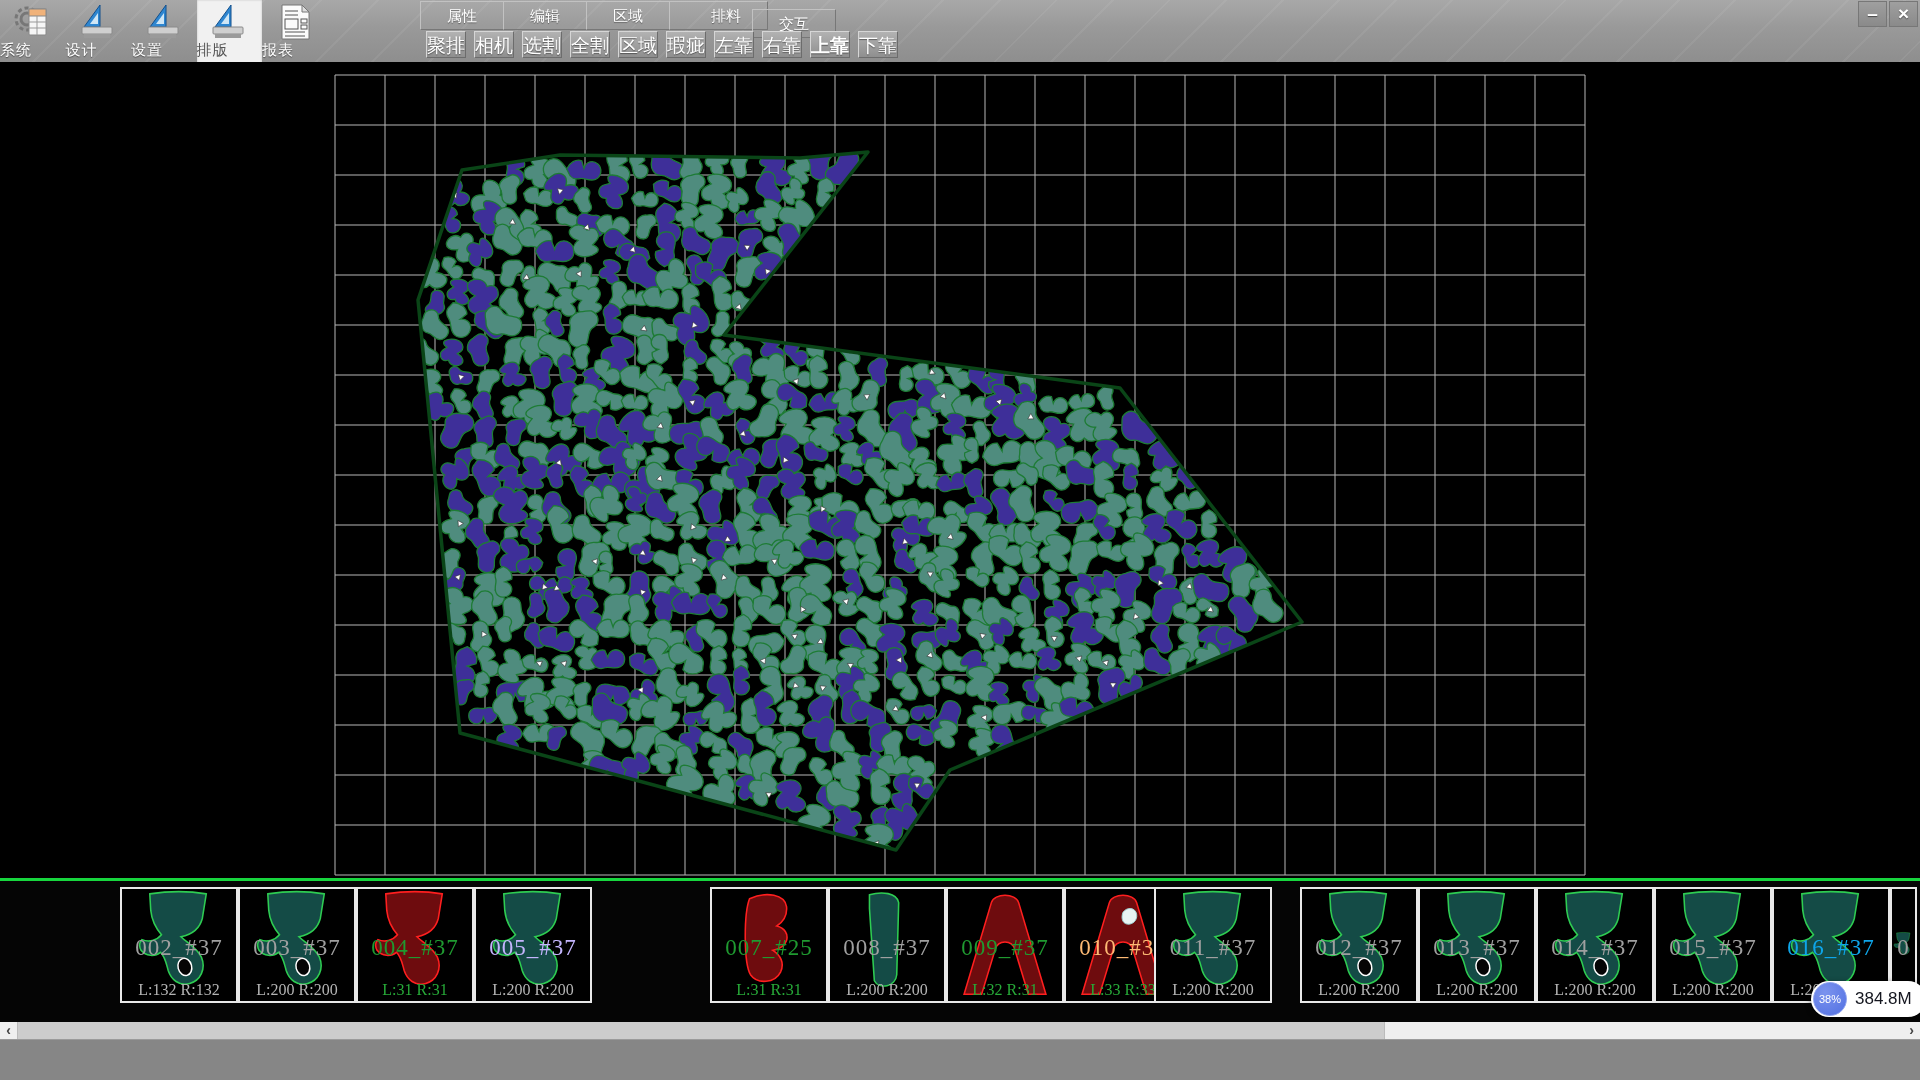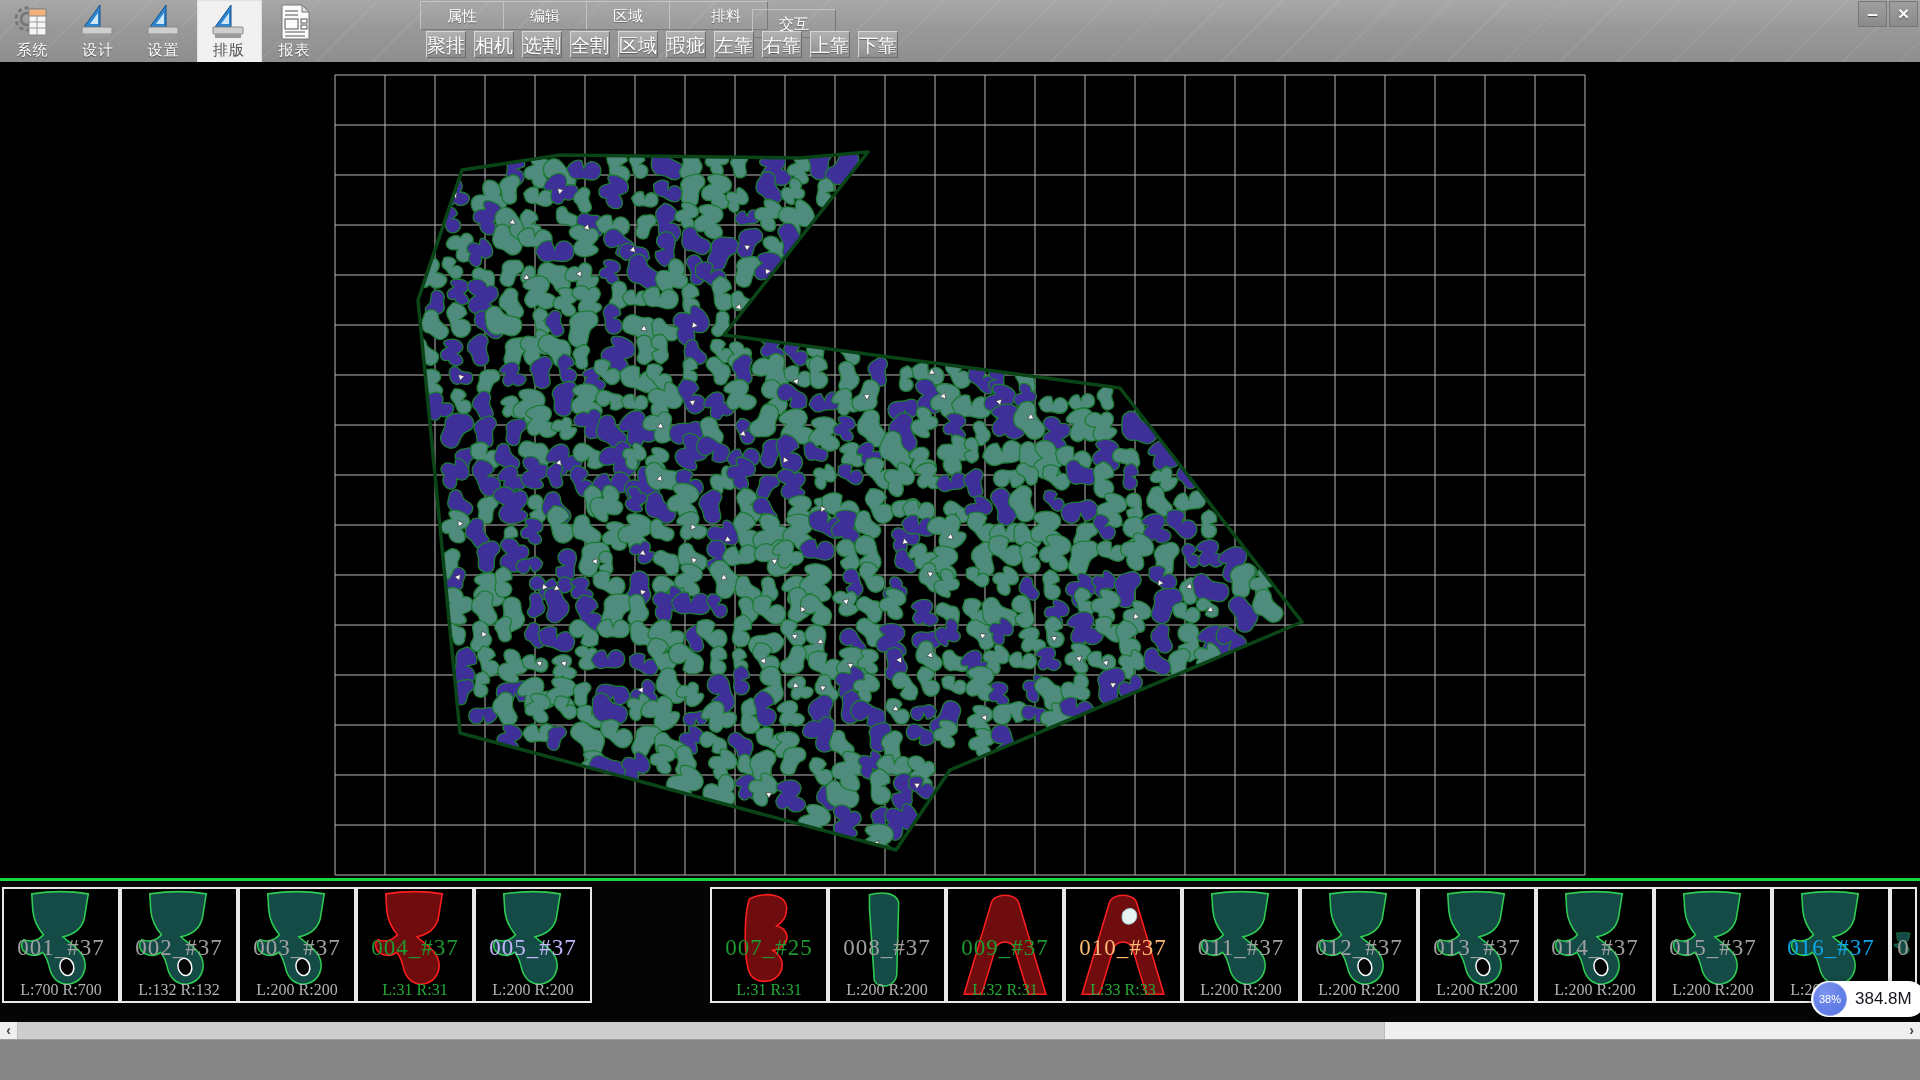--- a/index.html
+++ b/index.html
@@ -6,21 +6,21 @@
   #root{position:relative;width:1920px;height:1080px;overflow:hidden;
         font-family:"Liberation Sans",sans-serif;-webkit-font-smoothing:antialiased;}
 
   
   #topbar{position:absolute;left:0;top:0;width:1920px;height:62px;
     background:linear-gradient(180deg,#a8a8a8 0%,#999 45%,#8e8e8e 100%);
     border-bottom:1px solid #6e6e6e;}
   #topbar .streaks{position:absolute;inset:0;
     background:repeating-linear-gradient(135deg,transparent 0 26px,rgba(255,255,255,.06) 26px 28px,transparent 28px 40px);
     pointer-events:none;}
-  .navbtn{position:absolute;top:0;width:65px;height:76px;text-align:center;cursor:default;}
+  .navbtn{position:absolute;top:0;width:65px;height:76px;text-align:left;cursor:default;}
   .navbtn.active{background:#f1f1f1;box-shadow:inset 0 0 2px #bbb;}
   .navbtn .ic{display:block;margin:3px auto 0;width:40px;height:38px;}
   .navbtn .lbl{display:block;font-size:15px;color:#fff;text-shadow:0 1px 1px rgba(0,0,0,.45);letter-spacing:1px;}
   .navbtn.active .lbl{color:#555;text-shadow:none;}
 
   
   .menuitem{position:absolute;top:1px;height:27px;width:82px;line-height:27px;text-align:center;
     color:#fff;font-size:15px;text-shadow:0 1px 1px rgba(0,0,0,.4);
     border:1px solid;border-color:#c2c2c2 #777 #777 #c2c2c2;background:rgba(255,255,255,.02);}
   
@@ -133,21 +133,21 @@
       </div>
     <div id="toolrow">
         <div class="toolbtn" style="left: 426px;">聚排</div>
         <div class="toolbtn" style="left: 474px;">相机</div>
         <div class="toolbtn" style="left: 522px;">选割</div>
         <div class="toolbtn" style="left: 570px;">全割</div>
         <div class="toolbtn" style="left: 618px;">区域</div>
         <div class="toolbtn" style="left: 666px;">瑕疵</div>
         <div class="toolbtn" style="left: 714px;">左靠</div>
         <div class="toolbtn" style="left: 762px;">右靠</div>
-        <div class="toolbtn" style="left: 810px;">上靠</div>
+        <div class="toolbtn" style="left: 810px; font-weight: bold;">上靠</div>
         <div class="toolbtn" style="left: 858px;">下靠</div>
       </div>
     <div class="winbtn" style="left:1858px">–</div>
     <div class="winbtn" style="left:1889px">×</div>
   </div>
 
   <div id="canvas">
     <svg id="cansvg" width="1920" height="816" xmlns="http://www.w3.org/2000/svg">
         <g stroke="#e6e6e6" stroke-width="1" opacity="0.8">
           <line x1="335" y1="13" x2="335" y2="813"></line>
@@ -834,41 +834,33 @@
           <path d="M0,-3.2 L3,2.2 L-3,2.2 Z" fill="#ffffff" stroke="#333" stroke-width="0.6" transform="translate(984.2,655.5) rotate(277)"></path>
           <path d="M0,-3.2 L3,2.2 L-3,2.2 Z" fill="#ffffff" stroke="#333" stroke-width="0.6" transform="translate(768.5,732.3) rotate(301)"></path>
           <path d="M0,-3.2 L3,2.2 L-3,2.2 Z" fill="#ffffff" stroke="#333" stroke-width="0.6" transform="translate(917.0,723.5) rotate(183)"></path>
           <path d="M0,-3.2 L3,2.2 L-3,2.2 Z" fill="#ffffff" stroke="#333" stroke-width="0.6" transform="translate(876.3,781.4) rotate(277)"></path>
         </g>
         <polygon points="462,108 560,93 800,96 868,90 724,273 1120,326 1302,560 950,708 896,788 460,671 418,238" fill="none" stroke="#0a4517" stroke-width="3.5" stroke-linejoin="round"></polygon>
       </svg>
   </div>
 
   <div id="strip">
-      <div class="cell" style="left: 2px; width: 114px;">
+      <div class="cell" style="left: 120px; width: 114px;">
         <svg viewBox="0 0 100 115" preserveAspectRatio="xMidYMid meet">
           <path d="M20,5 C40,2 60,2 78,5 L74,30 C71,42 62,47 52,49 C58,55 68,60 73,70 C78,82 72,94 61,97 C50,100 42,93 39,84 C37,77 36,70 31,65 C25,70 16,69 11,63 C9,59 9,55 12,52 C19,55 27,53 32,47 C26,40 22,32 21,22 Z" fill="#144b46" stroke="#2ecc52" stroke-width="1.6"></path>
           <ellipse cx="56" cy="80" rx="7" ry="9" transform="rotate(-15 56 80)" fill="#050505" stroke="#ffffff" stroke-width="1.5"></ellipse>
         </svg>
-        <div class="num" style="color:#a0a0a0">001_#37</div>
-        <div class="lr" style="color:#b4b4b4">L:700 R:700</div>
-      </div>
-      <div class="cell" style="left: 120px; width: 114px;">
+        <div class="num" style="color:#a0a0a0">002_#37</div>
+        <div class="lr" style="color:#b4b4b4">L:132 R:132</div>
+      </div>
+      <div class="cell" style="left: 238px; width: 114px;">
         <svg viewBox="0 0 100 115" preserveAspectRatio="xMidYMid meet">
           <path d="M20,5 C40,2 60,2 78,5 L74,30 C71,42 62,47 52,49 C58,55 68,60 73,70 C78,82 72,94 61,97 C50,100 42,93 39,84 C37,77 36,70 31,65 C25,70 16,69 11,63 C9,59 9,55 12,52 C19,55 27,53 32,47 C26,40 22,32 21,22 Z" fill="#144b46" stroke="#2ecc52" stroke-width="1.6"></path>
           <ellipse cx="56" cy="80" rx="7" ry="9" transform="rotate(-15 56 80)" fill="#050505" stroke="#ffffff" stroke-width="1.5"></ellipse>
         </svg>
-        <div class="num" style="color:#a0a0a0">002_#37</div>
-        <div class="lr" style="color:#b4b4b4">L:132 R:132</div>
-      </div>
-      <div class="cell" style="left: 238px; width: 114px;">
-        <svg viewBox="0 0 100 115" preserveAspectRatio="xMidYMid meet">
-          <path d="M20,5 C40,2 60,2 78,5 L74,30 C71,42 62,47 52,49 C58,55 68,60 73,70 C78,82 72,94 61,97 C50,100 42,93 39,84 C37,77 36,70 31,65 C25,70 16,69 11,63 C9,59 9,55 12,52 C19,55 27,53 32,47 C26,40 22,32 21,22 Z" fill="#144b46" stroke="#2ecc52" stroke-width="1.6"></path>
-          <ellipse cx="56" cy="80" rx="7" ry="9" transform="rotate(-15 56 80)" fill="#050505" stroke="#ffffff" stroke-width="1.5"></ellipse>
-        </svg>
         <div class="num" style="color:#a0a0a0">003_#37</div>
         <div class="lr" style="color:#b4b4b4">L:200 R:200</div>
       </div>
       <div class="cell" style="left: 356px; width: 114px;">
         <svg viewBox="0 0 100 115" preserveAspectRatio="xMidYMid meet">
           <path d="M20,5 C40,2 60,2 78,5 L74,30 C71,42 62,47 52,49 C58,55 68,60 73,70 C78,82 72,94 61,97 C50,100 42,93 39,84 C37,77 36,70 31,65 C25,70 16,69 11,63 C9,59 9,55 12,52 C19,55 27,53 32,47 C26,40 22,32 21,22 Z" fill="#6e0c0e" stroke="#ff1f1f" stroke-width="1.6"></path>
         </svg>
         <div class="num" style="color:#1f9a30">004_#37</div>
         <div class="lr" style="color:#27aa38">L:31 R:31</div>
       </div>
@@ -901,21 +893,21 @@
         <div class="lr" style="color:#27aa38">L:32 R:31</div>
       </div>
       <div class="cell" style="left: 1064px; width: 114px;">
         <svg viewBox="0 0 100 115" preserveAspectRatio="xMidYMid meet">
           <path d="M8,108 L36,14 C39,4 61,4 64,14 L92,108 L74,108 L60,62 C57,52 43,52 40,62 L26,108 Z" fill="#6e0c0e" stroke="#ff1f1f" stroke-width="1.6"></path>
           <path d="M50,24 C54,18 63,19 64,26 C65,32 60,37 54,36 C49,35 48,29 50,24 Z" fill="#e8f4f4" stroke="#9fd7d7"></path>
         </svg>
         <div class="num" style="color:#fdba74">010_#37</div>
         <div class="lr" style="color:#27aa38">L:33 R:33</div>
       </div>
-      <div class="cell" style="left: 1182px; width: 114px;">
+      <div class="cell" style="left: 1154px; width: 114px;">
         <svg viewBox="0 0 100 115" preserveAspectRatio="xMidYMid meet">
           <path d="M20,5 C40,2 60,2 78,5 L74,30 C71,42 62,47 52,49 C58,55 68,60 73,70 C78,82 72,94 61,97 C50,100 42,93 39,84 C37,77 36,70 31,65 C25,70 16,69 11,63 C9,59 9,55 12,52 C19,55 27,53 32,47 C26,40 22,32 21,22 Z" fill="#144b46" stroke="#2ecc52" stroke-width="1.6"></path>
         </svg>
         <div class="num" style="color:#a0a0a0">011_#37</div>
         <div class="lr" style="color:#b4b4b4">L:200 R:200</div>
       </div>
       <div class="cell" style="left: 1300px; width: 114px;">
         <svg viewBox="0 0 100 115" preserveAspectRatio="xMidYMid meet">
           <path d="M20,5 C40,2 60,2 78,5 L74,30 C71,42 62,47 52,49 C58,55 68,60 73,70 C78,82 72,94 61,97 C50,100 42,93 39,84 C37,77 36,70 31,65 C25,70 16,69 11,63 C9,59 9,55 12,52 C19,55 27,53 32,47 C26,40 22,32 21,22 Z" fill="#144b46" stroke="#2ecc52" stroke-width="1.6"></path>
           <ellipse cx="56" cy="80" rx="7" ry="9" transform="rotate(-15 56 80)" fill="#050505" stroke="#ffffff" stroke-width="1.5"></ellipse>

